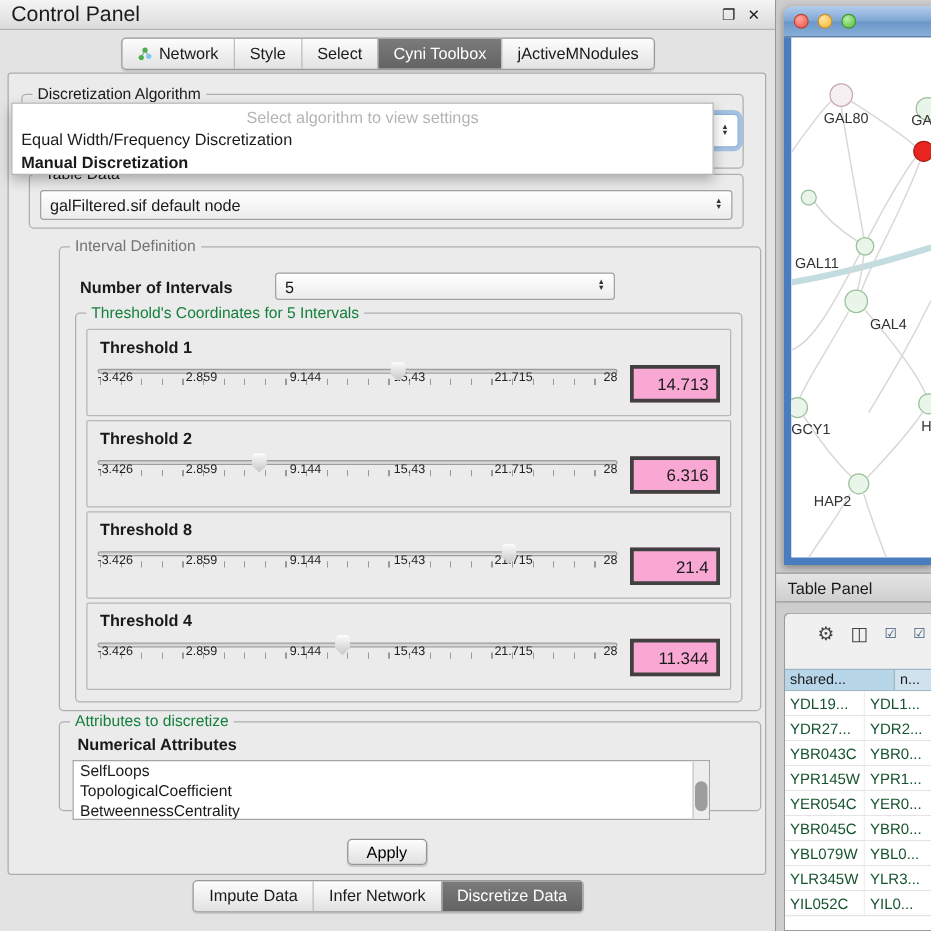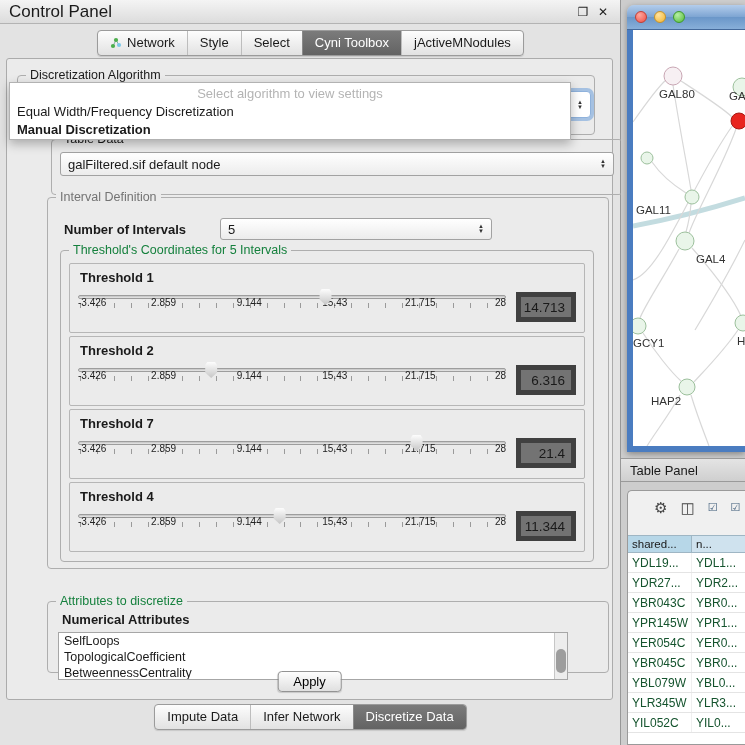--- a/index.html
+++ b/index.html
@@ -49,21 +49,21 @@
                 border:1px solid #8fb2dc; border-radius:4px;
                 box-shadow:0 0 0 3px rgba(108,158,219,.55); z-index:1; }
 
   
   .popup { position:absolute; left:2px; top:23px; width:562px; background:#fff; z-index:40;
            border:1px solid #b2b2b2; box-shadow:0 4px 10px rgba(0,0,0,.28); }
   .popup .ph { color:#b4b4b4; text-align:center; padding:3px 0 2px; font-size:13px; }
   .popup .opt { padding:1px 7px 2px; font-size:13px; cursor:default; }
 
   
-  .td-group { left:16px; top:80px; width:572px; height:56px;margin-left:28px; }
+  .td-group { left:16px; top:80px; width:572px; height:44px; }
   .td-combo { position:absolute; left:8px; top:12px; right:8px; }
 
   
   .iv-group { left:40px; top:138px; width:562px; height:372px; }
   .ni-label { position:absolute; left:16px; top:24px; font-size:13px; font-weight:bold; }
   .ni-combo { position:absolute; left:172px; top:20px; width:272px; height:22px; }
   .thr-group { position:absolute; left:12px; top:52px; right:14px; height:312px; }
   .thr-stack { position:absolute; left:8px; right:8px; top:12px; }
   .thr-panel { height:70px; margin-bottom:3px; border:1px solid #b6b6b6; border-radius:2px;
                padding:4px 8px; }
@@ -73,25 +73,25 @@
   .track { position:absolute; left:0; right:0; top:7px; height:4px; border:1px solid #9d9d9d;
            border-radius:2px; background:linear-gradient(#c2c2c2,#e9e9e9); }
   .ticks { position:absolute; left:2px; right:2px; top:15px; height:5px;
            background:repeating-linear-gradient(90deg,#9a9a9a 0,#9a9a9a 1px,transparent 1px,transparent 4%); }
   .scale { position:absolute; left:0; right:0; top:9px; height:12px; }
   .sc-lab { position:absolute; font-size:10px; color:#222; white-space:nowrap; }
   .thumb { position:absolute; top:1px; width:13px; height:16px; margin-left:-6px;
            background:linear-gradient(#fdfdfd,#c6c6c6);
            clip-path:polygon(50% 100%, 4% 66%, 4% 18%, 20% 0, 80% 0, 96% 18%, 96% 66%);
            filter:drop-shadow(0 0 1px #777); }
-  .valbox { width:60px; height:30px; background:#737373; border:5px solid #404040; font-size:13.5px;
+  .valbox { width:72px; height:30px; background:#f9a8d4; border:3px solid #404040; font-size:13.5px;
             display:flex; align-items:center; justify-content:flex-end; padding-right:6px; }
 
   
-  .attr-group { left:40px; top:518px; width:562px; height:72px;margin-top:24px; }
+  .attr-group { left:40px; top:518px; width:562px; height:72px; }
   .attr-title { position:absolute; left:14px; top:10px; font-size:13px; font-weight:bold; }
   .attr-list { position:absolute; left:10px; top:30px; width:510px; height:48px; background:#fff;
                border:1px solid #a6a6a6; overflow:hidden; }
   .attr-item { font-size:12.5px; line-height:16px; padding-left:5px; white-space:nowrap; }
   .sb { position:absolute; right:0; top:0; bottom:0; width:13px; background:#ededed;
         border-left:1px solid #c6c6c6; }
   .sb-thumb { position:absolute; left:1px; right:1px; top:34%; height:52%; background:#9d9d9d;
               border-radius:5px; }
 
   .apply { position:absolute; left:50%; top:612px; transform:translateX(-50%);
@@ -120,21 +120,21 @@
 
   .tbl-win { position:absolute; left:6px; top:490px; width:118px; height:255px; background:#f0f0f0;
              border:1px solid #9a9a9a; border-right:none; border-radius:5px 0 0 0; overflow:hidden;
              display:flex; flex-direction:column; }
   .tbl-toolbar { height:32px; display:flex; align-items:center; padding-left:26px; gap:13px; }
   .tb-icon { font-size:15px; color:#444; line-height:1; cursor:default; }
   .tb-icon.small { font-size:11px; color:#3c5a78; }
   .tbl-spacer { height:12px; }
   .tbl-head { display:flex; height:18px; border-top:1px solid #9fb6c4; border-bottom:1px solid #9fb6c4; }
   .th { font-size:11.5px; padding:2px 4px 0; white-space:nowrap; overflow:hidden; }
-  .th.first { width:64px; background:#b7d7e8; border-right:1px solid #9fb6c4; }
+  .th.first { width:88px; background:#b7d7e8; border-right:1px solid #9fb6c4; }
   .th.rest  { flex:1; background:#cfe2ee; }
   .tbl-body { flex:1; background:#fff; overflow:hidden; }
   .tr { display:flex; height:20px; border-bottom:1px solid #e4e4e4; background:#fff; }
   .td { font-size:12px; padding:3px 4px 0; white-space:nowrap; overflow:hidden; color:#14532d; }
   .td.first { width:64px; border-right:1px solid #efefef; }
   .td.rest  { flex:1; }
 </style>
 </head>
 <body>
 
@@ -249,21 +249,21 @@
                     <span class="sc-lab" style="left: 60%; transform: translateX(-50%);">15.43</span>
                     <span class="sc-lab" style="left: 80%; transform: translateX(-50%);">21.715</span>
                     <span class="sc-lab" style="left: 100%; transform: translateX(-100%);">28</span>
                   </div>
                   <div class="thumb" style="left: 30.9998%;"></div>
                 </div>
                 <div class="valbox">6.316</div>
               </div>
             </div>
             <div class="thr-panel">
-              <div class="thr-label">Threshold 7</div>
+              <div class="thr-label">Threshold 8</div>
               <div class="thr-row">
                 <div class="slider-wrap">
                   <div class="track"></div>
                   <div class="ticks"></div>
                   <div class="scale">
                     <span class="sc-lab" style="left: 0%; transform: none;">-3.426</span>
                     <span class="sc-lab" style="left: 20%; transform: translateX(-50%);">2.859</span>
                     <span class="sc-lab" style="left: 40%; transform: translateX(-50%);">9.144</span>
                     <span class="sc-lab" style="left: 60%; transform: translateX(-50%);">15.43</span>
                     <span class="sc-lab" style="left: 80%; transform: translateX(-50%);">21.715</span>

